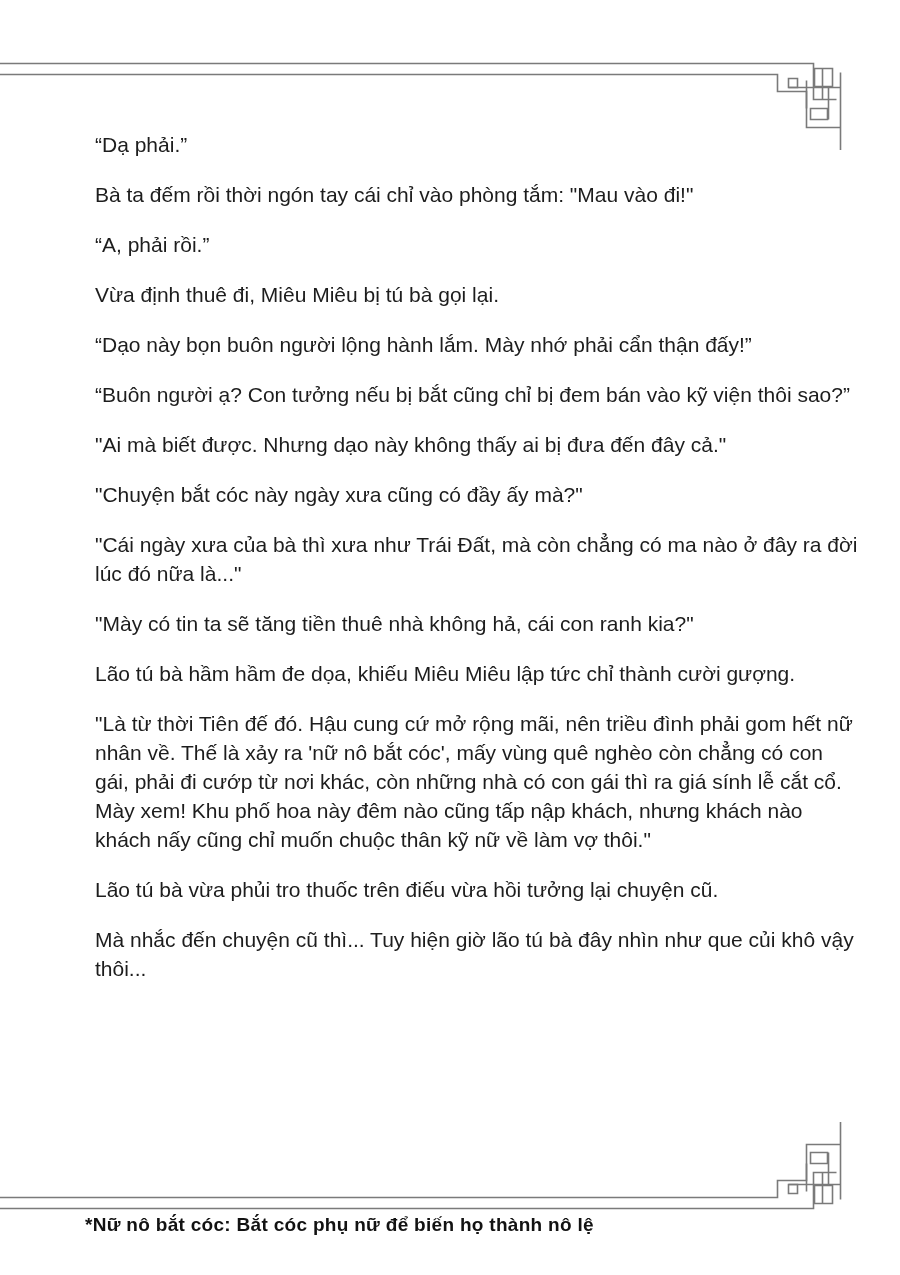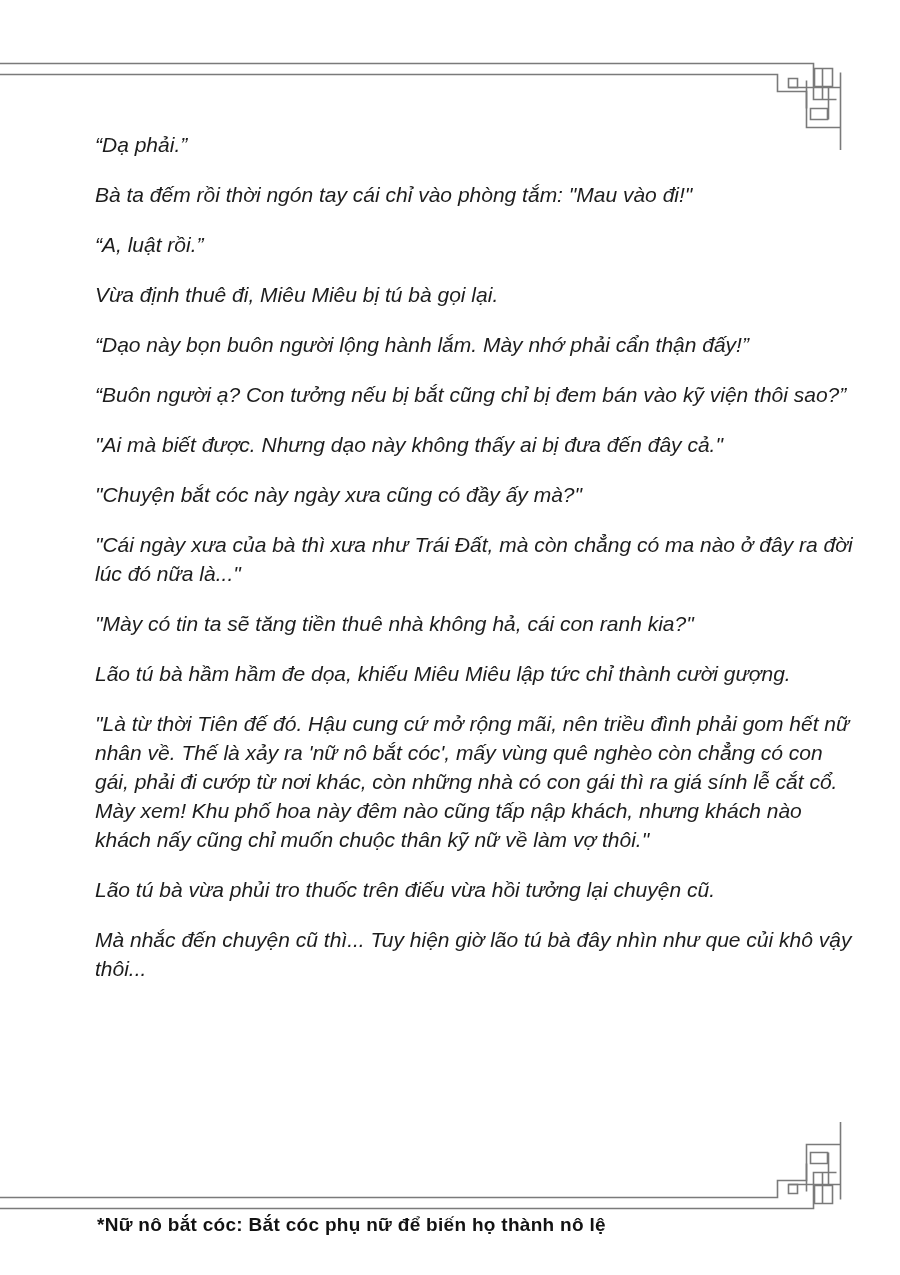--- a/index.html
+++ b/index.html
@@ -26,25 +26,24 @@
     top: 130px;
     width: 764px;
     color: #1d1d1d;
     font-size: 21px;
     line-height: 29px;
     text-align: left;
   }
   .story p {
     margin: 0 0 21px 0;
     padding: 0;
-    font-style: italic;
   }
   .footnote {
     position: absolute;
-    left: 97px;
+    left: 85px;
     top: 1214px;
     font-size: 19px;
     font-weight: bold;
     color: #121212;
     letter-spacing: 0.3px;
   }
 </style>
 </head>
 <body>
 
@@ -74,21 +73,21 @@
       <path d="M822.5 68.5 V99.5"></path>
       <path d="M828.5 86.5 V119.5"></path>
       <path d="M840.5 72.5 V150"></path>
     </g>
   </g>
 </svg>
 
 <div class="story">
   <p>“Dạ phải.”</p>
   <p>Bà ta đếm rồi thời ngón tay cái chỉ vào phòng tắm: "Mau vào đi!"</p>
-  <p>“A, luật rồi.”</p>
+  <p>“A, phải rồi.”</p>
   <p>Vừa định thuê đi, Miêu Miêu bị tú bà gọi lại.</p>
   <p>“Dạo này bọn buôn người lộng hành lắm. Mày nhớ phải cẩn thận đấy!”</p>
   <p>“Buôn người ạ? Con tưởng nếu bị bắt cũng chỉ bị đem bán vào kỹ viện thôi sao?”</p>
   <p>"Ai mà biết được. Nhưng dạo này không thấy ai bị đưa đến đây cả."</p>
   <p>"Chuyện bắt cóc này ngày xưa cũng có đầy ấy mà?"</p>
   <p>"Cái ngày xưa của bà thì xưa như Trái Đất, mà còn chẳng có ma nào ở đây ra đời lúc đó nữa là..."</p>
   <p>"Mày có tin ta sẽ tăng tiền thuê nhà không hả, cái con ranh kia?"</p>
   <p>Lão tú bà hầm hầm đe dọa, khiếu Miêu Miêu lập tức chỉ thành cười gượng.</p>
   <p>"Là từ thời Tiên đế đó. Hậu cung cứ mở rộng mãi, nên triều đình phải gom hết nữ nhân về. Thế là xảy ra 'nữ nô bắt cóc', mấy vùng quê nghèo còn chẳng có con gái, phải đi cướp từ nơi khác, còn những nhà có con gái thì ra giá sính lễ cắt cổ. Mày xem! Khu phố hoa này đêm nào cũng tấp nập khách, nhưng khách nào khách nấy cũng chỉ muốn chuộc thân kỹ nữ về làm vợ thôi."</p>
   <p>Lão tú bà vừa phủi tro thuốc trên điếu vừa hồi tưởng lại chuyện cũ.</p>

